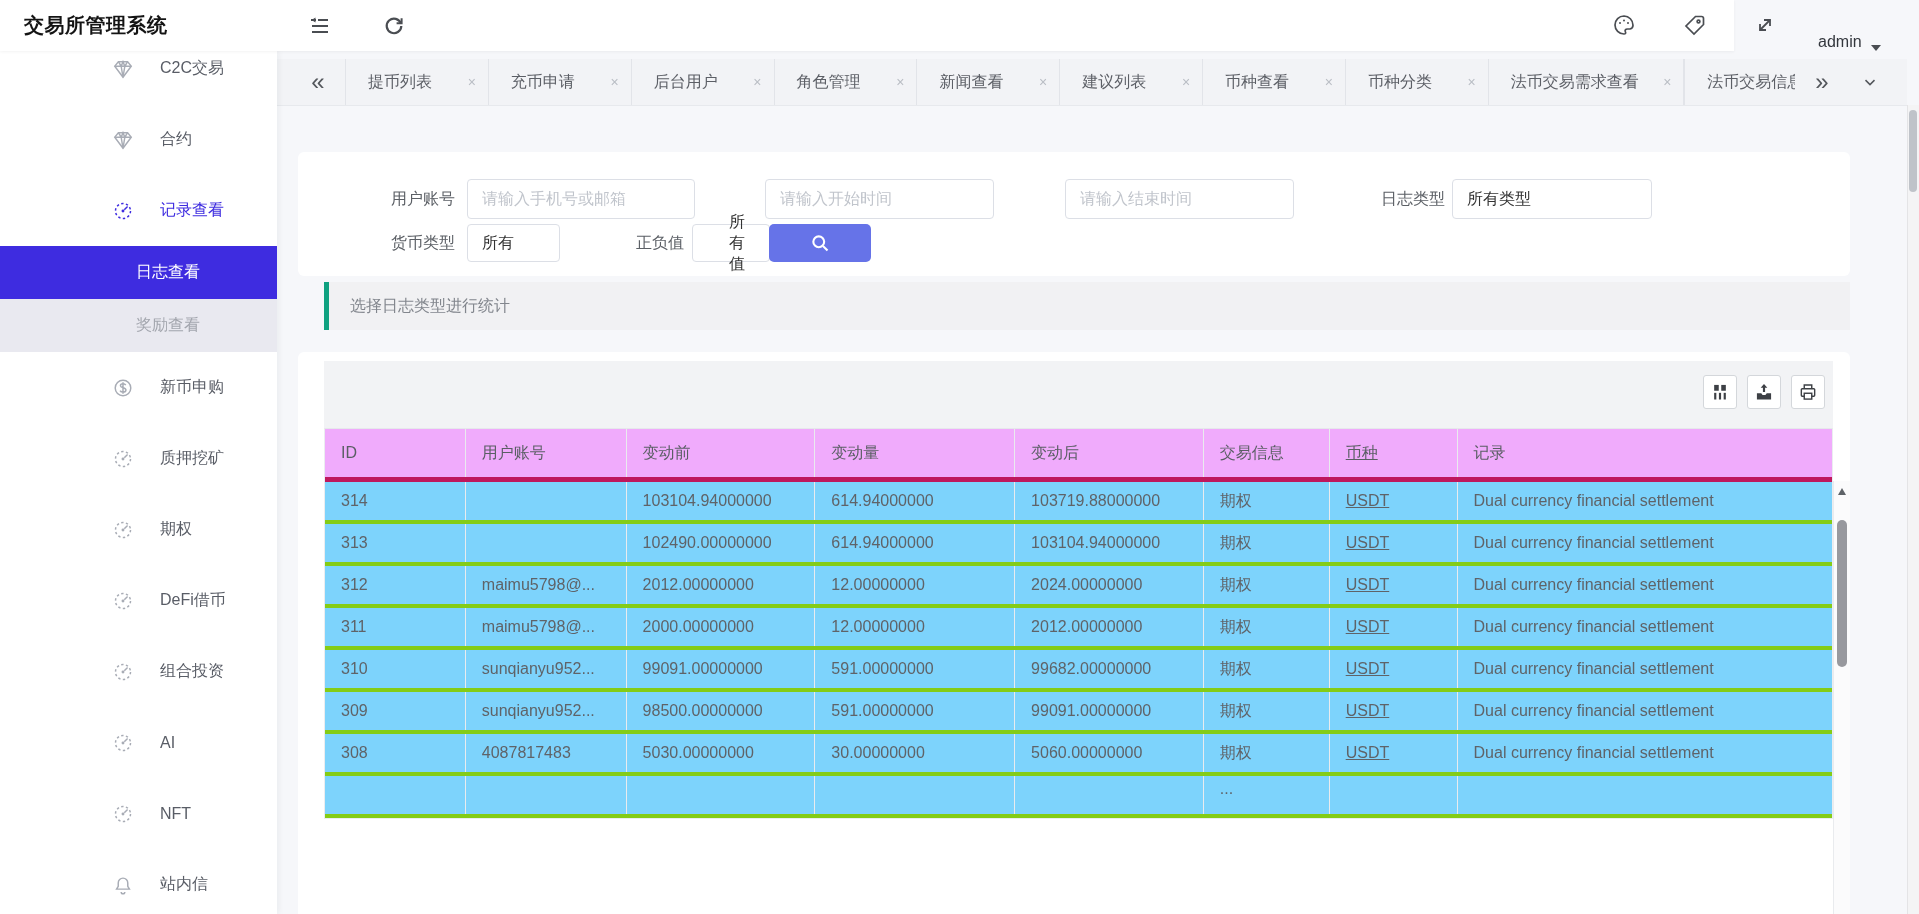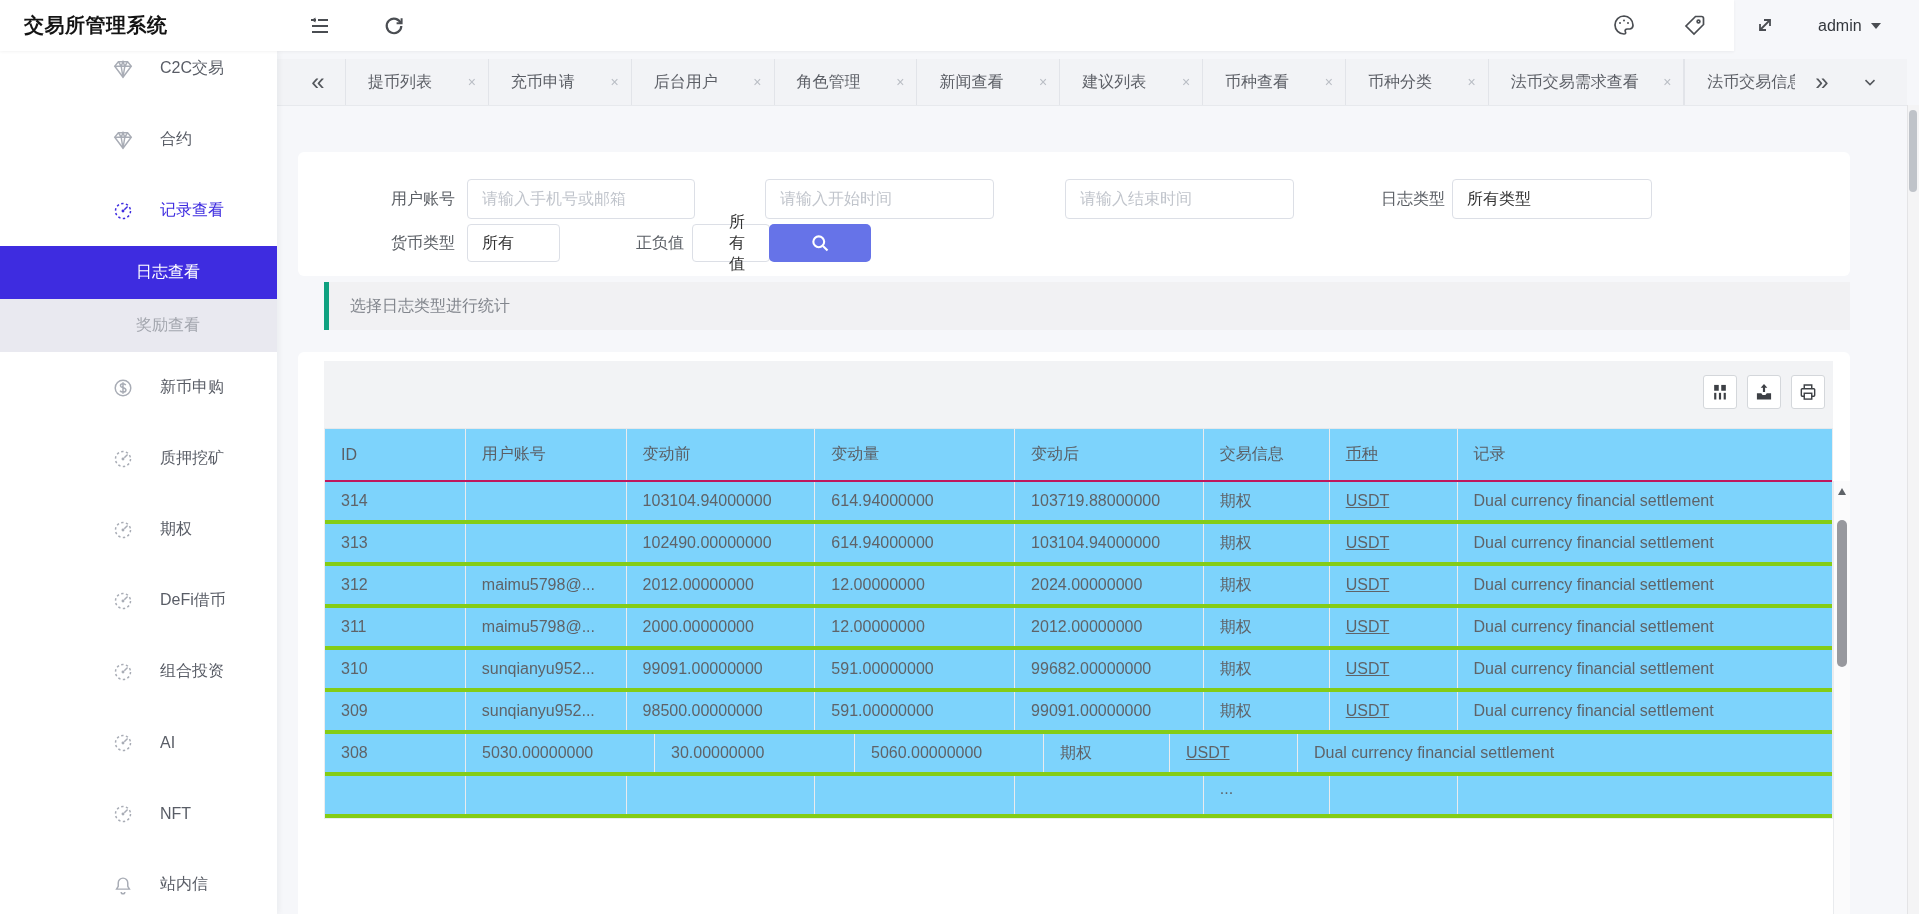--- a/index.html
+++ b/index.html
@@ -11,21 +11,21 @@
   .header{position:absolute;left:0;top:0;width:1734px;height:51px;background:#fff;z-index:30;
     box-shadow:0 1px 3px rgba(0,0,0,.05);}
   .brand{position:absolute;left:24px;top:0;height:51px;display:flex;align-items:center;
     font-size:20px;font-weight:bold;color:#141414;letter-spacing:.5px;}
   .hicon{position:absolute;top:14px;width:24px;height:24px;color:#4a4d52;cursor:pointer;}
   .hicon.collapse{left:308px;}
   .hicon.refresh{left:382px;}
   .hicon.palette{left:1612px;top:13px;}
   .hicon.tag{left:1683px;top:13px;}
   .hicon.expand{left:1753px;top:13px;}
-  .admin{position:absolute;left:1818px;top:0;height:51px;display:flex;align-items:center;gap:9px;
+  .admin{position:absolute;left:1818px;top:0;height:51px;display:flex;align-items:flex-end;gap:9px;
     font-size:16px;color:#33373d;cursor:pointer;}
   .caret{width:0;height:0;border-left:5px solid transparent;border-right:5px solid transparent;
     border-top:6px solid #4a4d52;}
 
   
   .sidebar{position:absolute;left:0;top:51px;width:277px;height:863px;background:#fff;z-index:20;
     box-shadow:2px 0 6px rgba(29,35,41,.05);overflow:hidden;}
   .menu{margin-top:-18px;}
   .mitem{display:flex;align-items:center;height:71px;padding-left:112px;cursor:pointer;
     font-size:16px;color:#595d66;}
@@ -81,21 +81,21 @@
     border-radius:6px 6px 0 0;}
   .toolbar{position:absolute;left:26px;top:9px;width:1509px;height:67px;background:#f2f3f5;}
   .tool-btns{position:absolute;right:8px;top:14px;display:flex;gap:10px;}
   .tbtn{width:34px;height:34px;box-sizing:border-box;background:#fff;border:1px solid #d4d7db;
     border-radius:3px;display:flex;align-items:center;justify-content:center;cursor:pointer;color:#3d4045;}
   .tbtn svg{width:20px;height:20px;}
 
   .table{position:absolute;left:26px;top:76px;width:1509px;box-sizing:border-box;
     border:1px solid #ebedf0;border-top:1px solid #e6e8eb;}
   .trow{display:flex;height:42px;box-sizing:border-box;border-bottom:4px solid #84cc16;background:#7dd3fc;}
-  .thead{height:53px;background:#7dd3fc;border-bottom:2px solid #be185d;}
+  .thead{height:53px;background:#f0abfc;border-bottom:5px solid #be185d;}
   .cell{box-sizing:border-box;display:flex;align-items:center;padding-left:16px;font-size:16px;
     color:#5f6368;border-right:1px solid #e9ebee;overflow:hidden;white-space:nowrap;}
   .thead .cell{color:#5a5e64;}
   .c0{width:141px;} .c1{width:161px;} .c2{width:189px;} .c3{width:200px;} .c4{width:189px;}
   .c5{width:126px;} .c6{width:128px;text-decoration:underline;} .c7{width:375px;border-right:none;}
   .trow.partial .cell{align-items:flex-start;padding-top:4px;}
 
   
   .rail{position:absolute;left:1535px;top:129px;width:17px;height:433px;background:#fbfbfc;
     border-left:1px solid #e9ebee;box-sizing:border-box;}
@@ -454,20 +454,21 @@
               <div class="cell c1">sunqianyu952...</div>
               <div class="cell c2">98500.00000000</div>
               <div class="cell c3">591.00000000</div>
               <div class="cell c4">99091.00000000</div>
               <div class="cell c5">期权</div>
               <div class="cell c6">USDT</div>
               <div class="cell c7">Dual currency financial settlement</div>
             </div>
             <div class="trow">
               <div class="cell c0">308</div>
+              <div class="cell c1">4087817483</div>
               <div class="cell c2">5030.00000000</div>
               <div class="cell c3">30.00000000</div>
               <div class="cell c4">5060.00000000</div>
               <div class="cell c5">期权</div>
               <div class="cell c6">USDT</div>
               <div class="cell c7">Dual currency financial settlement</div>
             </div>
           </div>
         <div class="trow partial">
           <div class="cell c0"></div>

